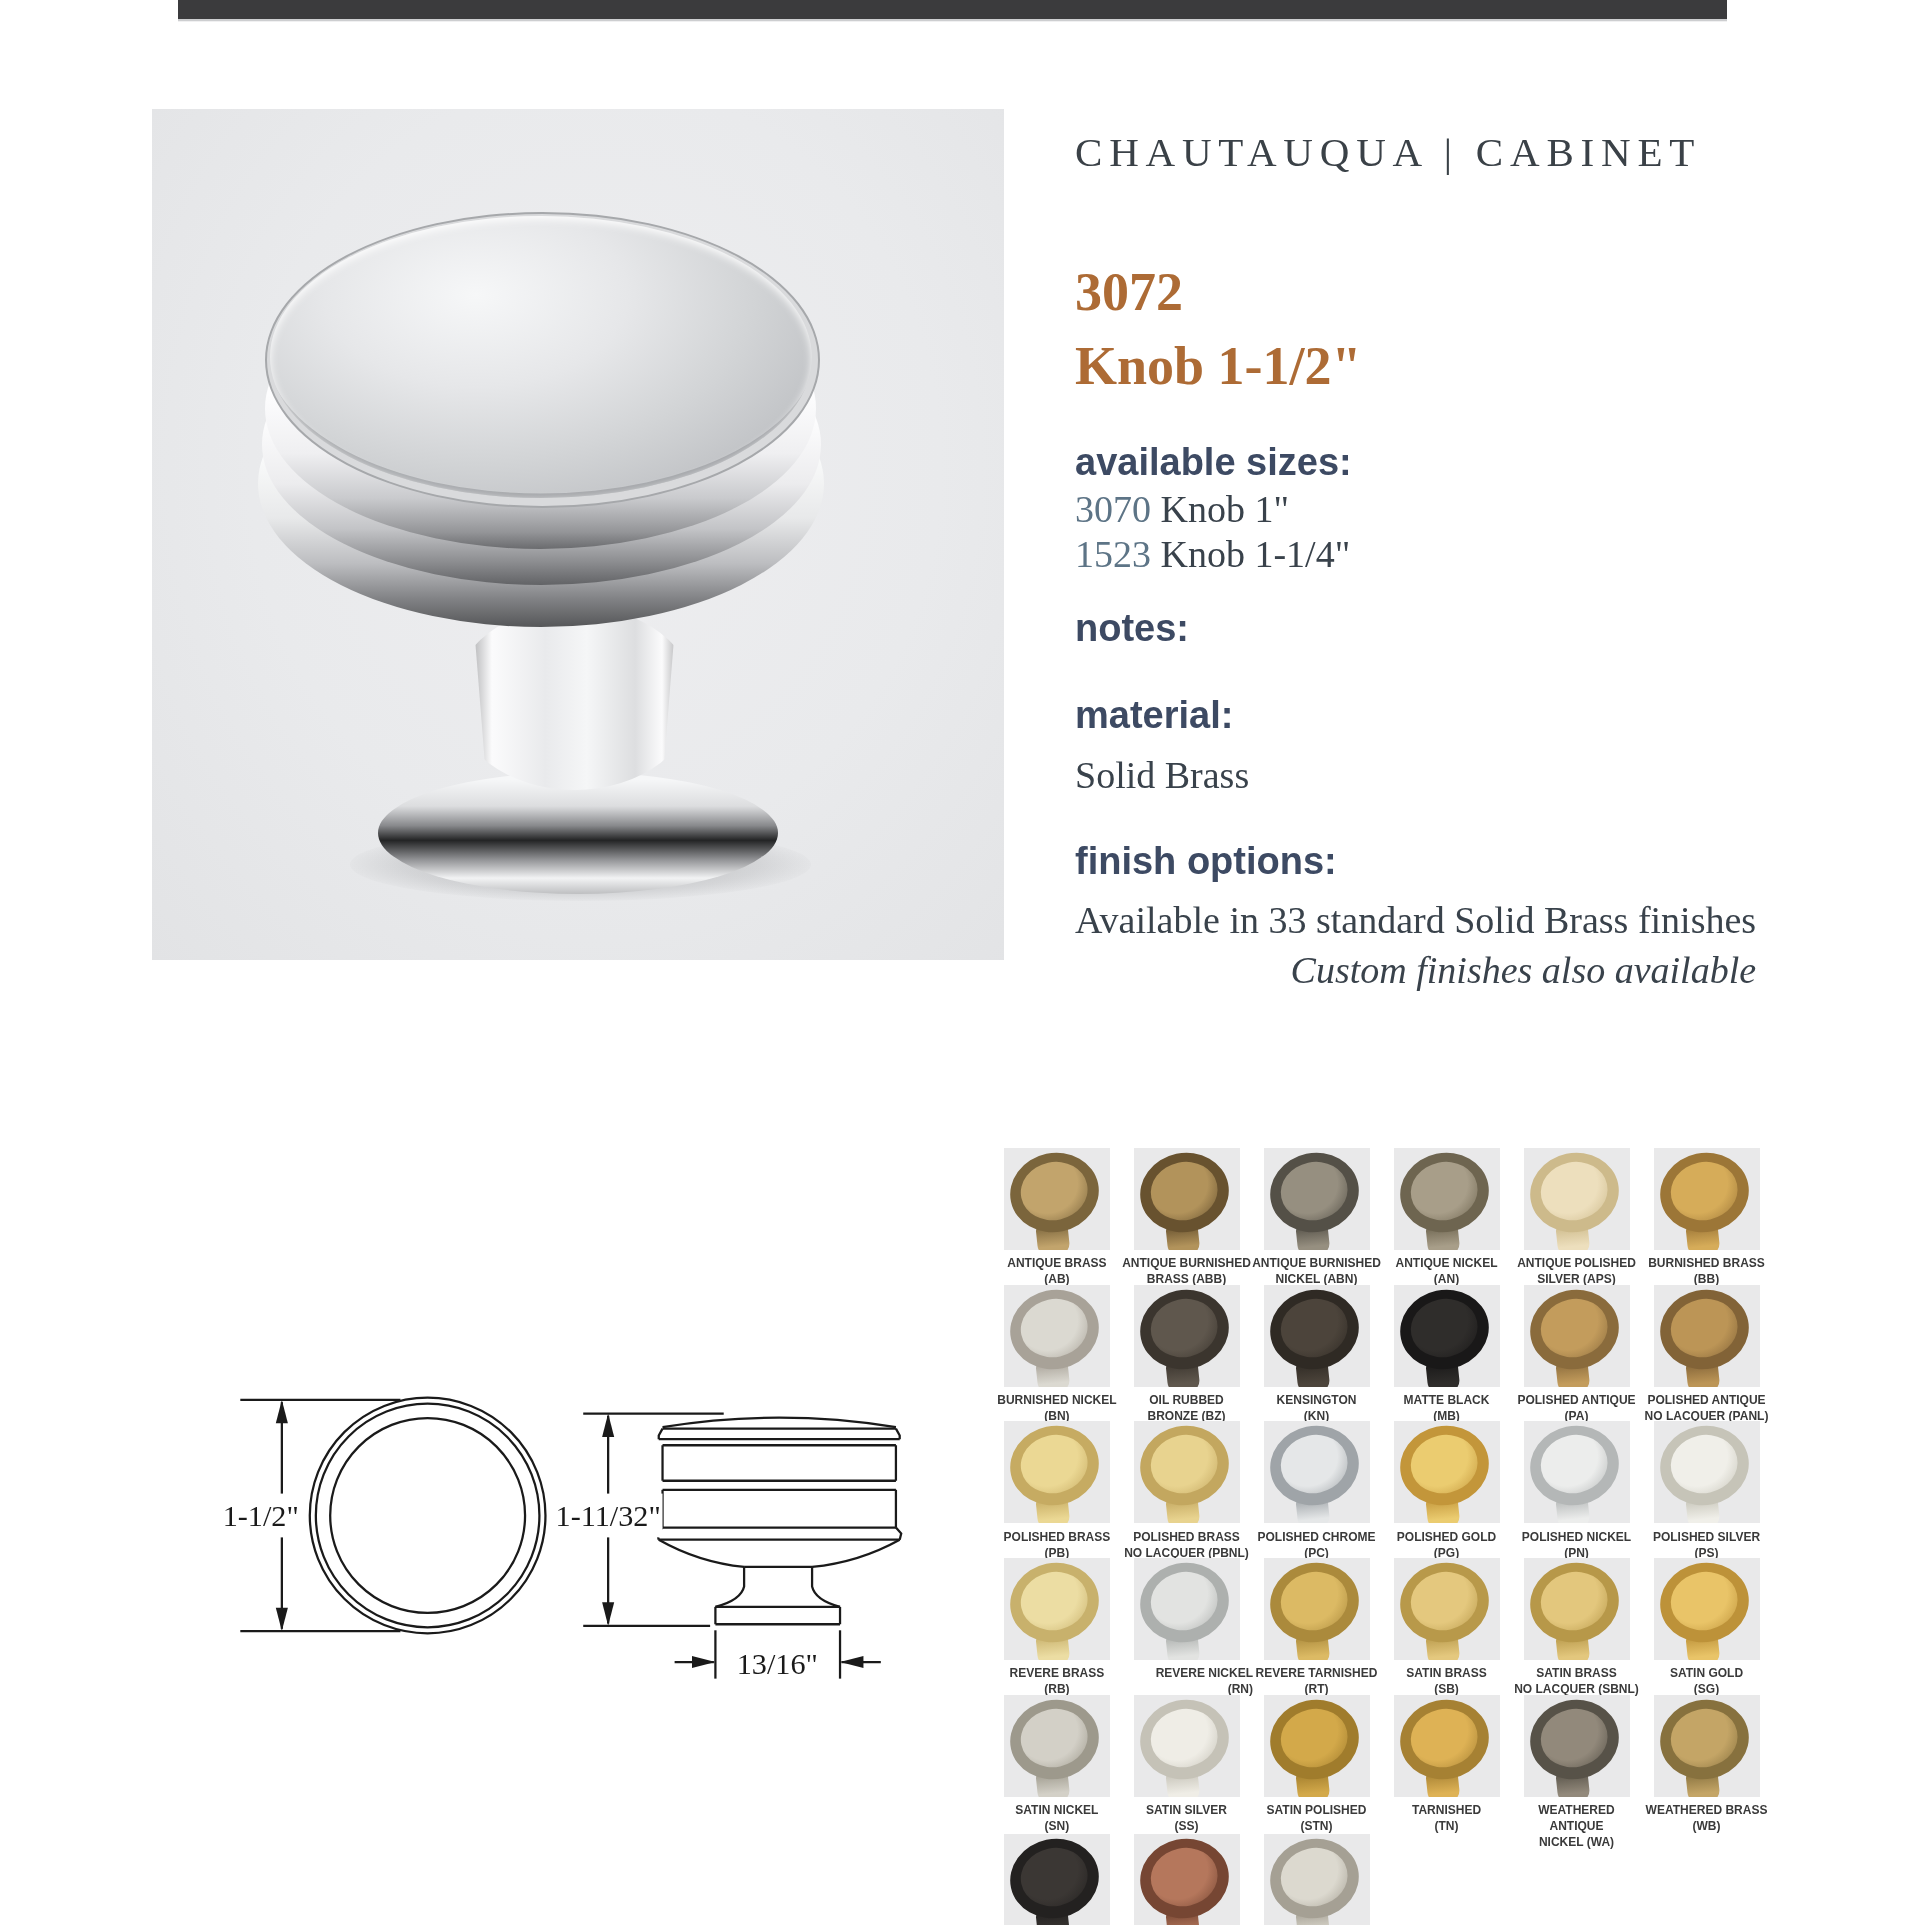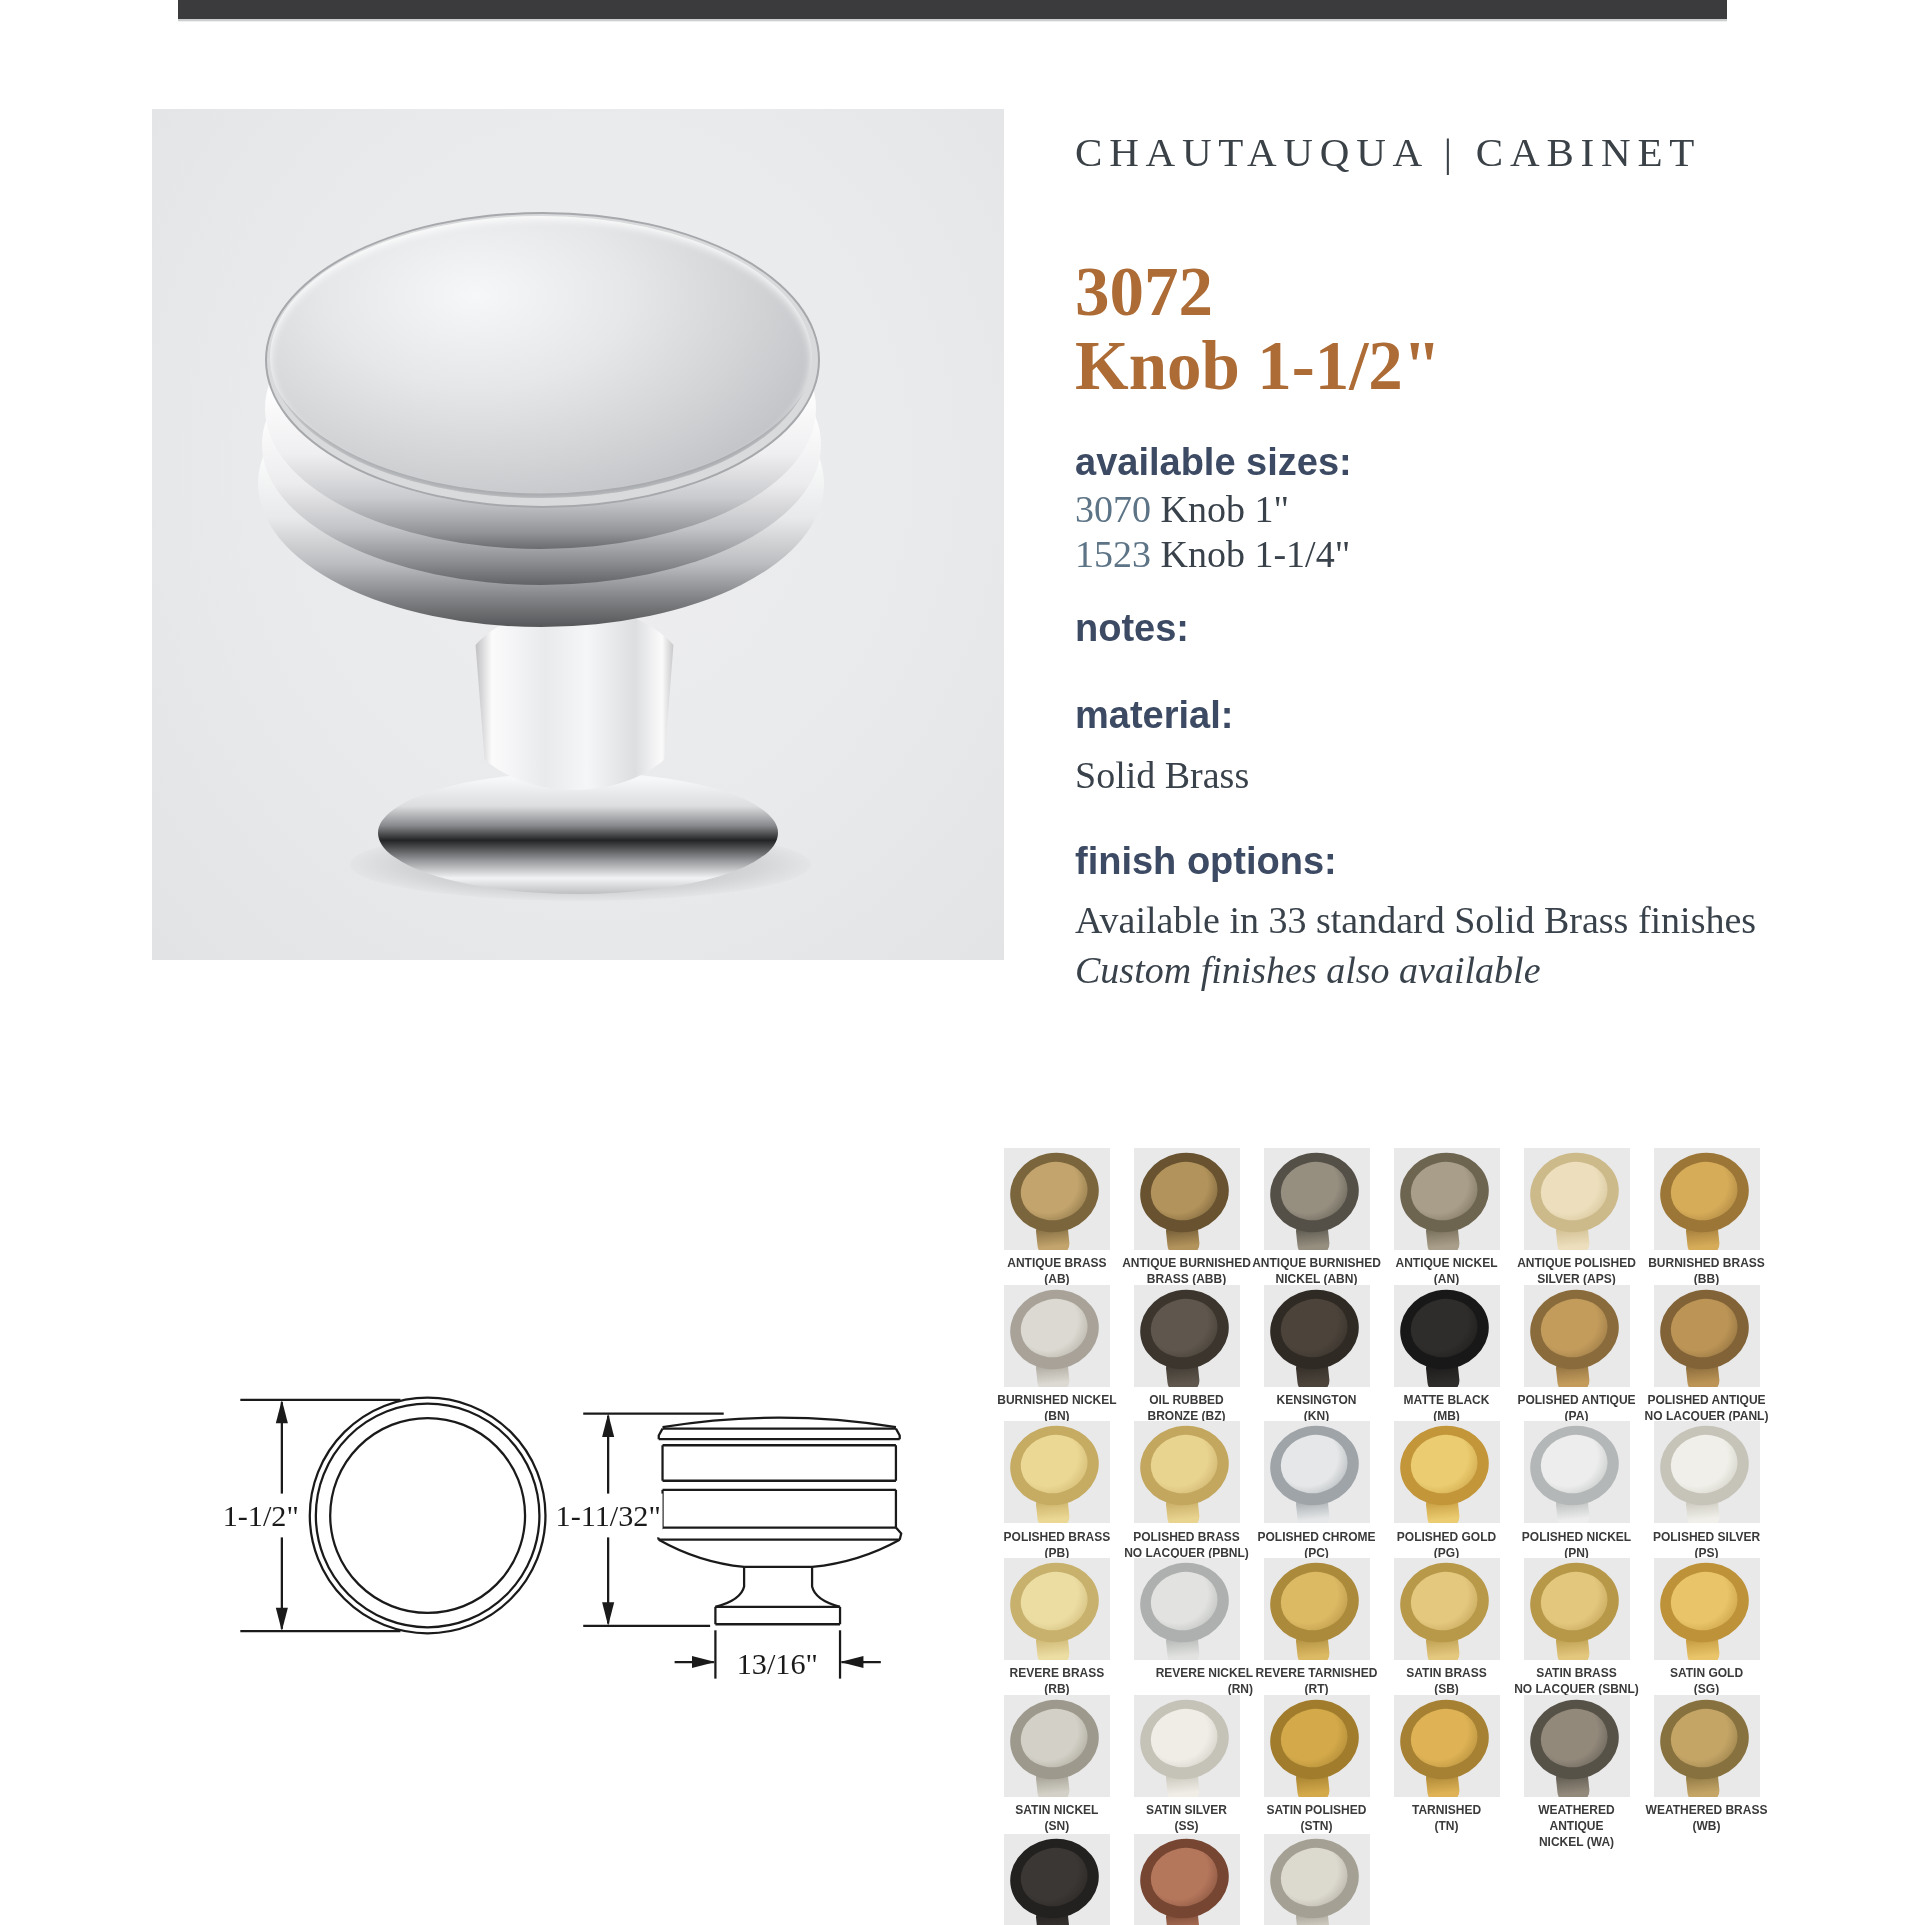--- a/index.html
+++ b/index.html
@@ -30,31 +30,31 @@
   .kn-facerim{left:113px;top:103px;width:551px;height:292px;border:2.3px solid #a6a8ab;background:#d9dadc;}
   .kn-face{left:118px;top:107px;width:542px;height:282px;
      background:radial-gradient(ellipse at 38% 28%, #f6f7f8 0%, #e6e7e9 32%, #d2d4d6 58%, #c2c4c7 78%, #b1b3b6 100%);
      box-shadow:inset 0 3px 9px rgba(255,255,255,.95), inset 0 -9px 0 -4.5px rgba(125,127,130,.45);}
 
   
   .abs{position:absolute;}
   .doc-title{left:1075px;top:128px;font-family:"Liberation Serif",serif;font-size:41px;
              letter-spacing:6.8px;color:#3a4147;white-space:nowrap;}
   .prod-block{left:1075px;top:255px;font-family:"Liberation Serif",serif;font-weight:bold;
-              font-size:69px;line-height:74px;color:#ad6b35;}
+              font-size:54px;line-height:74px;color:#ad6b35;}
   .h-sans{font-family:"Liberation Sans",sans-serif;font-weight:bold;font-size:38px;color:#3d4a63;white-space:nowrap;}
   .hd-avail{left:1075px;top:441px;}
   .hd-notes{left:1075px;top:607px;}
   .hd-material{left:1075px;top:694px;}
   .hd-finish{left:1075px;top:840px;}
   .serif-body{font-family:"Liberation Serif",serif;font-size:38px;color:#39424b;white-space:nowrap;}
   .sizes{left:1075px;top:487px;line-height:45px;}
   .sizes .num{color:#5d7486;}
   .material-val{left:1075px;top:753px;}
-  .finish-lines{left:1075px;top:895px;line-height:50px;}
+  .finish-lines{left:1075px;top:895px;line-height:50px;text-align:right;}
   .finish-lines .it{font-style:italic;}
 
   
   .drawings{position:absolute;left:136px;top:1375px;}
 
   
   #finish-grid{position:absolute;left:1004px;top:1148px;width:793px;height:778px;}
   .swatch{position:absolute;width:106px;height:102px;overflow:hidden;}
   .sk-head{position:absolute;left:6px;top:4.5px;width:89px;height:79px;border-radius:50%;
            transform:rotate(-12deg);}

